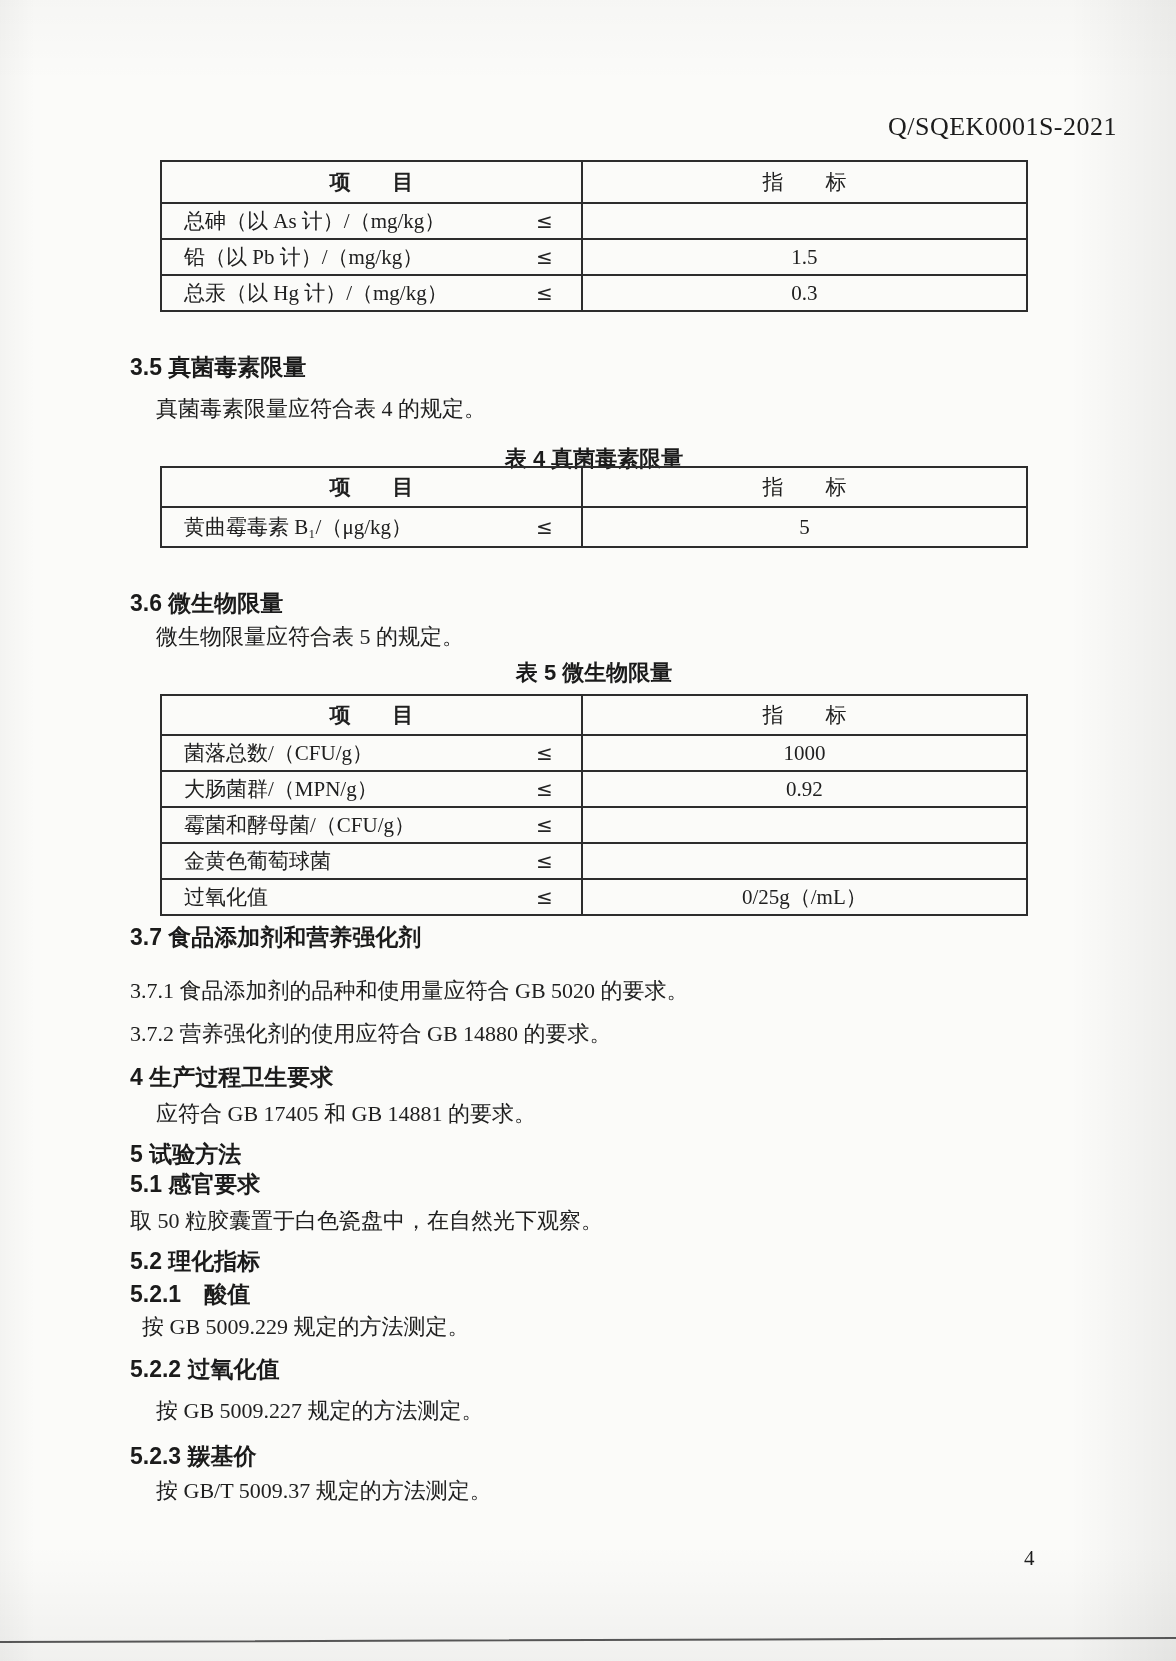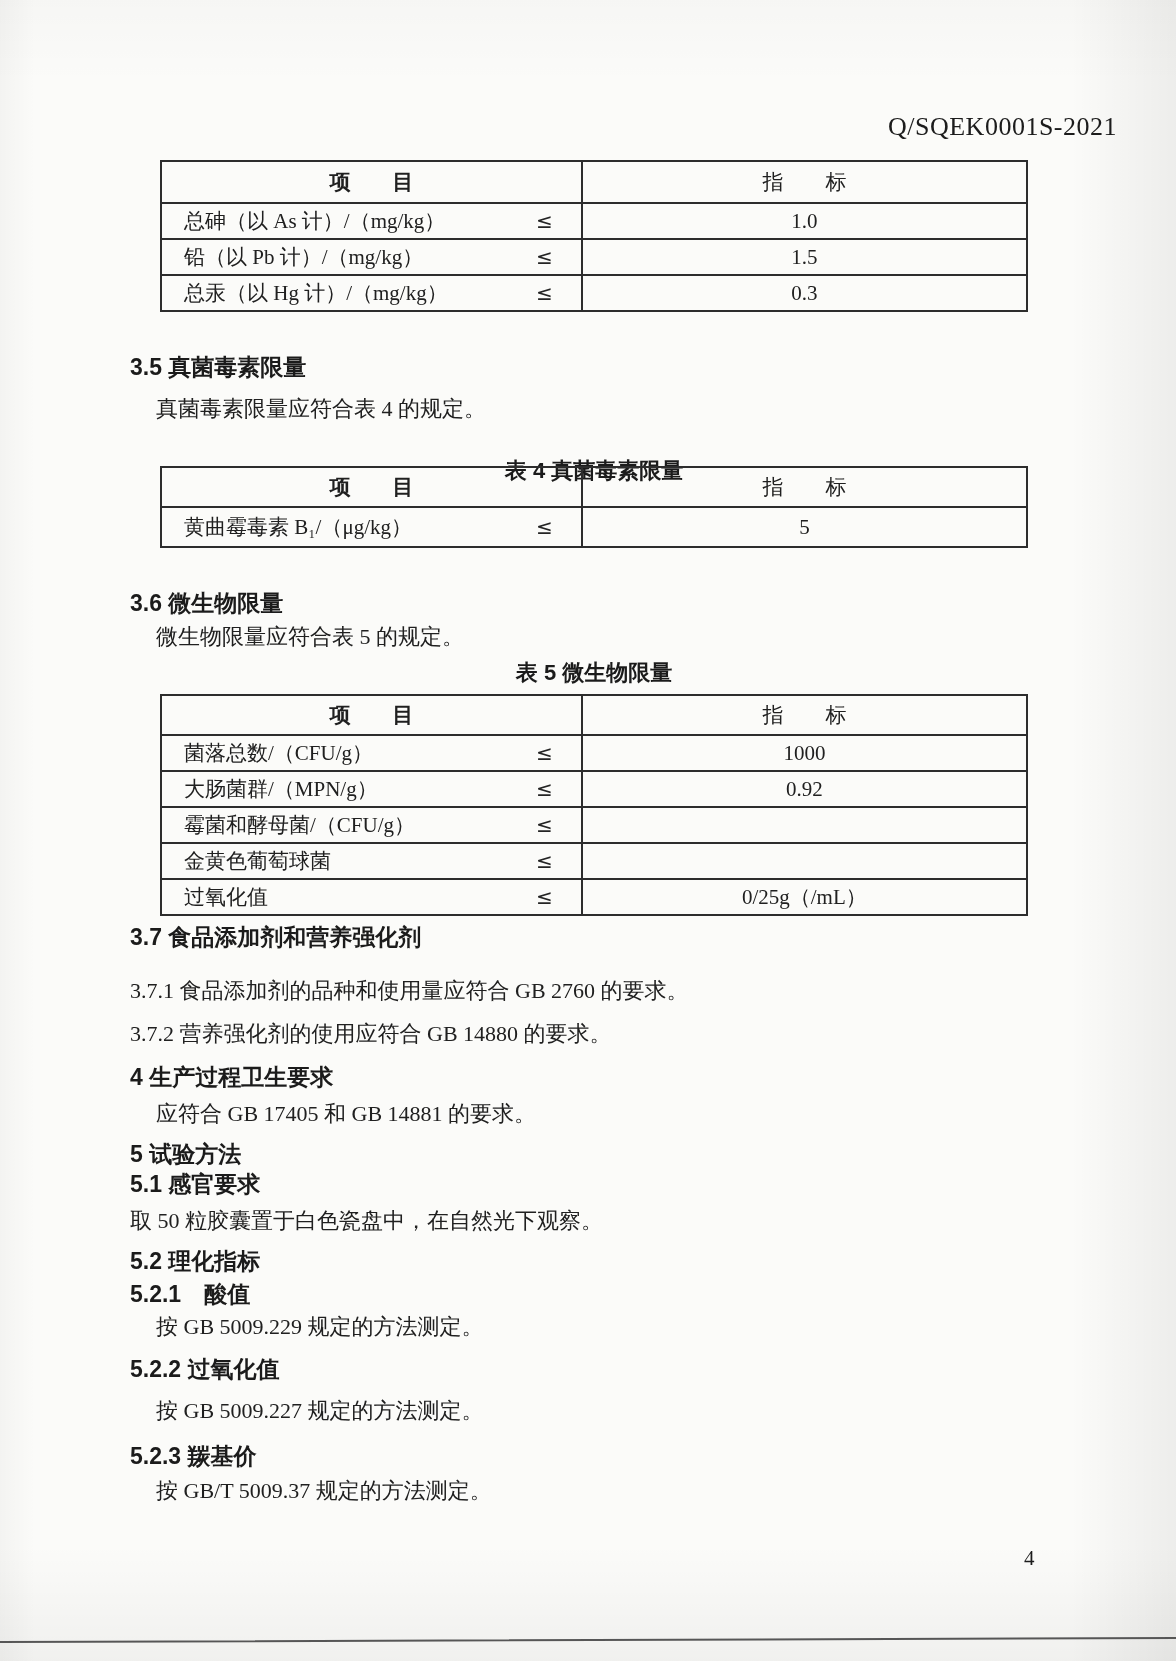--- a/index.html
+++ b/index.html
@@ -81,42 +81,41 @@
   <div class="tbl" style="top:160px;">
     <div class="tr head">
       <div class="td-item center">项　　目</div>
       <div class="td-val">指　　标</div>
     </div>
     <div class="tr row">
       <div class="td-item">
         <span>总砷（以 As 计）/（mg/kg）</span>
         <span class="leq">≤</span>
       </div>
-      <div class="td-val">1.0</div>
     </div>
     <div class="tr row">
       <div class="td-item">
         <span>铅（以 Pb 计）/（mg/kg）</span>
         <span class="leq">≤</span>
       </div>
       <div class="td-val">1.5</div>
     </div>
     <div class="tr row">
       <div class="td-item">
         <span>总汞（以 Hg 计）/（mg/kg）</span>
         <span class="leq">≤</span>
       </div>
       <div class="td-val">0.3</div>
     </div>
   </div>
 
   <div class="abs h" style="left:130px; top:352px;">3.5 真菌毒素限量</div>
   <div class="abs p" style="left:156px; top:394px;">真菌毒素限量应符合表 4 的规定。</div>
 
-  <div class="abs cap" style="left:160px; top:456px; width:868px;text-align:center;">表 4 真菌毒素限量</div>
+  <div class="abs cap" style="left:160px; top:444px; width:868px;text-align:center;">表 4 真菌毒素限量</div>
   <div class="tbl" style="top:466px;">
     <div class="tr head" style="height:38px;">
       <div class="td-item center">项　　目</div>
       <div class="td-val">指　　标</div>
     </div>
     <div class="tr row-tall">
       <div class="td-item">
         <span>黄曲霉毒素 B₁/（μg/kg）</span>
         <span class="leq">≤</span>
       </div>
@@ -162,32 +161,32 @@
     <div class="tr row">
       <div class="td-item">
         <span>过氧化值</span>
         <span class="leq">≤</span>
       </div>
       <div class="td-val">0/25g（/mL）</div>
     </div>
   </div>
 
   <div class="abs h" style="left:130px; top:922px;">3.7 食品添加剂和营养强化剂</div>
-  <div class="abs p" style="left:130px; top:976px;">3.7.1 食品添加剂的品种和使用量应符合 GB 2760 的要求。</div>
+  <div class="abs p" style="left:130px; top:976px;">3.7.1 食品添加剂的品种和使用量应符合 GB 5020 的要求。</div>
   <div class="abs p" style="left:130px; top:1019px;">3.7.2 营养强化剂的使用应符合 GB 14880 的要求。</div>
 
   <div class="abs h" style="left:130px; top:1062px;">4 生产过程卫生要求</div>
   <div class="abs p" style="left:156px; top:1099px;">应符合 GB 17405 和 GB 14881 的要求。</div>
 
   <div class="abs h" style="left:130px; top:1139px;">5 试验方法</div>
   <div class="abs h" style="left:130px; top:1169px;">5.1 感官要求</div>
   <div class="abs p" style="left:130px; top:1206px;">取 50 粒胶囊置于白色瓷盘中，在自然光下观察。</div>
   <div class="abs h" style="left:130px; top:1246px;">5.2 理化指标</div>
   <div class="abs h" style="left:130px; top:1279px;">5.2.1　酸值</div>
-  <div class="abs p" style="left:156px; top:1312px;">按 GB 5009.229 规定的方法测定。</div>
+  <div class="abs p" style="left:142px; top:1312px;">按 GB 5009.229 规定的方法测定。</div>
   <div class="abs h" style="left:130px; top:1354px;">5.2.2 过氧化值</div>
   <div class="abs p" style="left:156px; top:1396px;">按 GB 5009.227 规定的方法测定。</div>
   <div class="abs h" style="left:130px; top:1441px;">5.2.3 羰基价</div>
   <div class="abs p" style="left:156px; top:1476px;">按 GB/T 5009.37 规定的方法测定。</div>
 
   <div class="abs pagenum" style="left:1024px; top:1546px;">4</div>
 
   <div class="bottom-edge"></div>
 
 </div>

